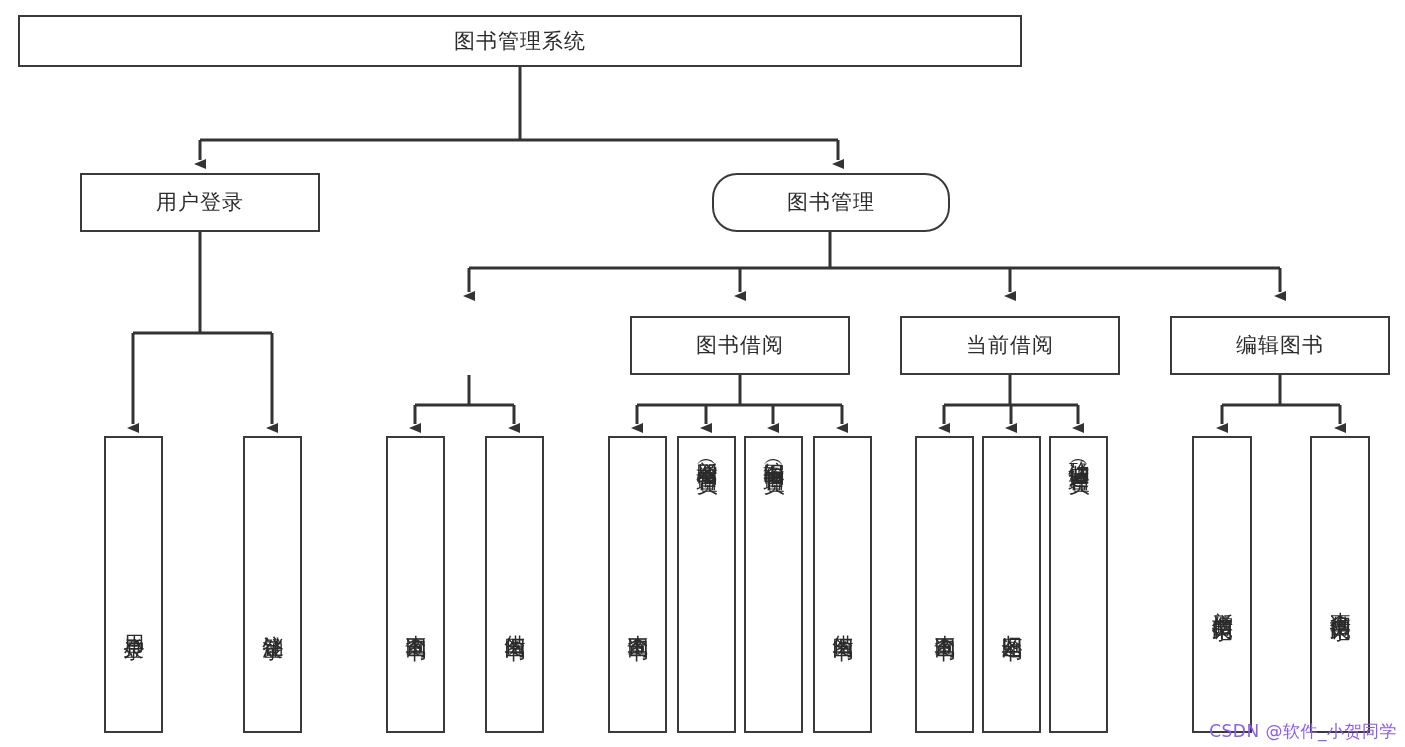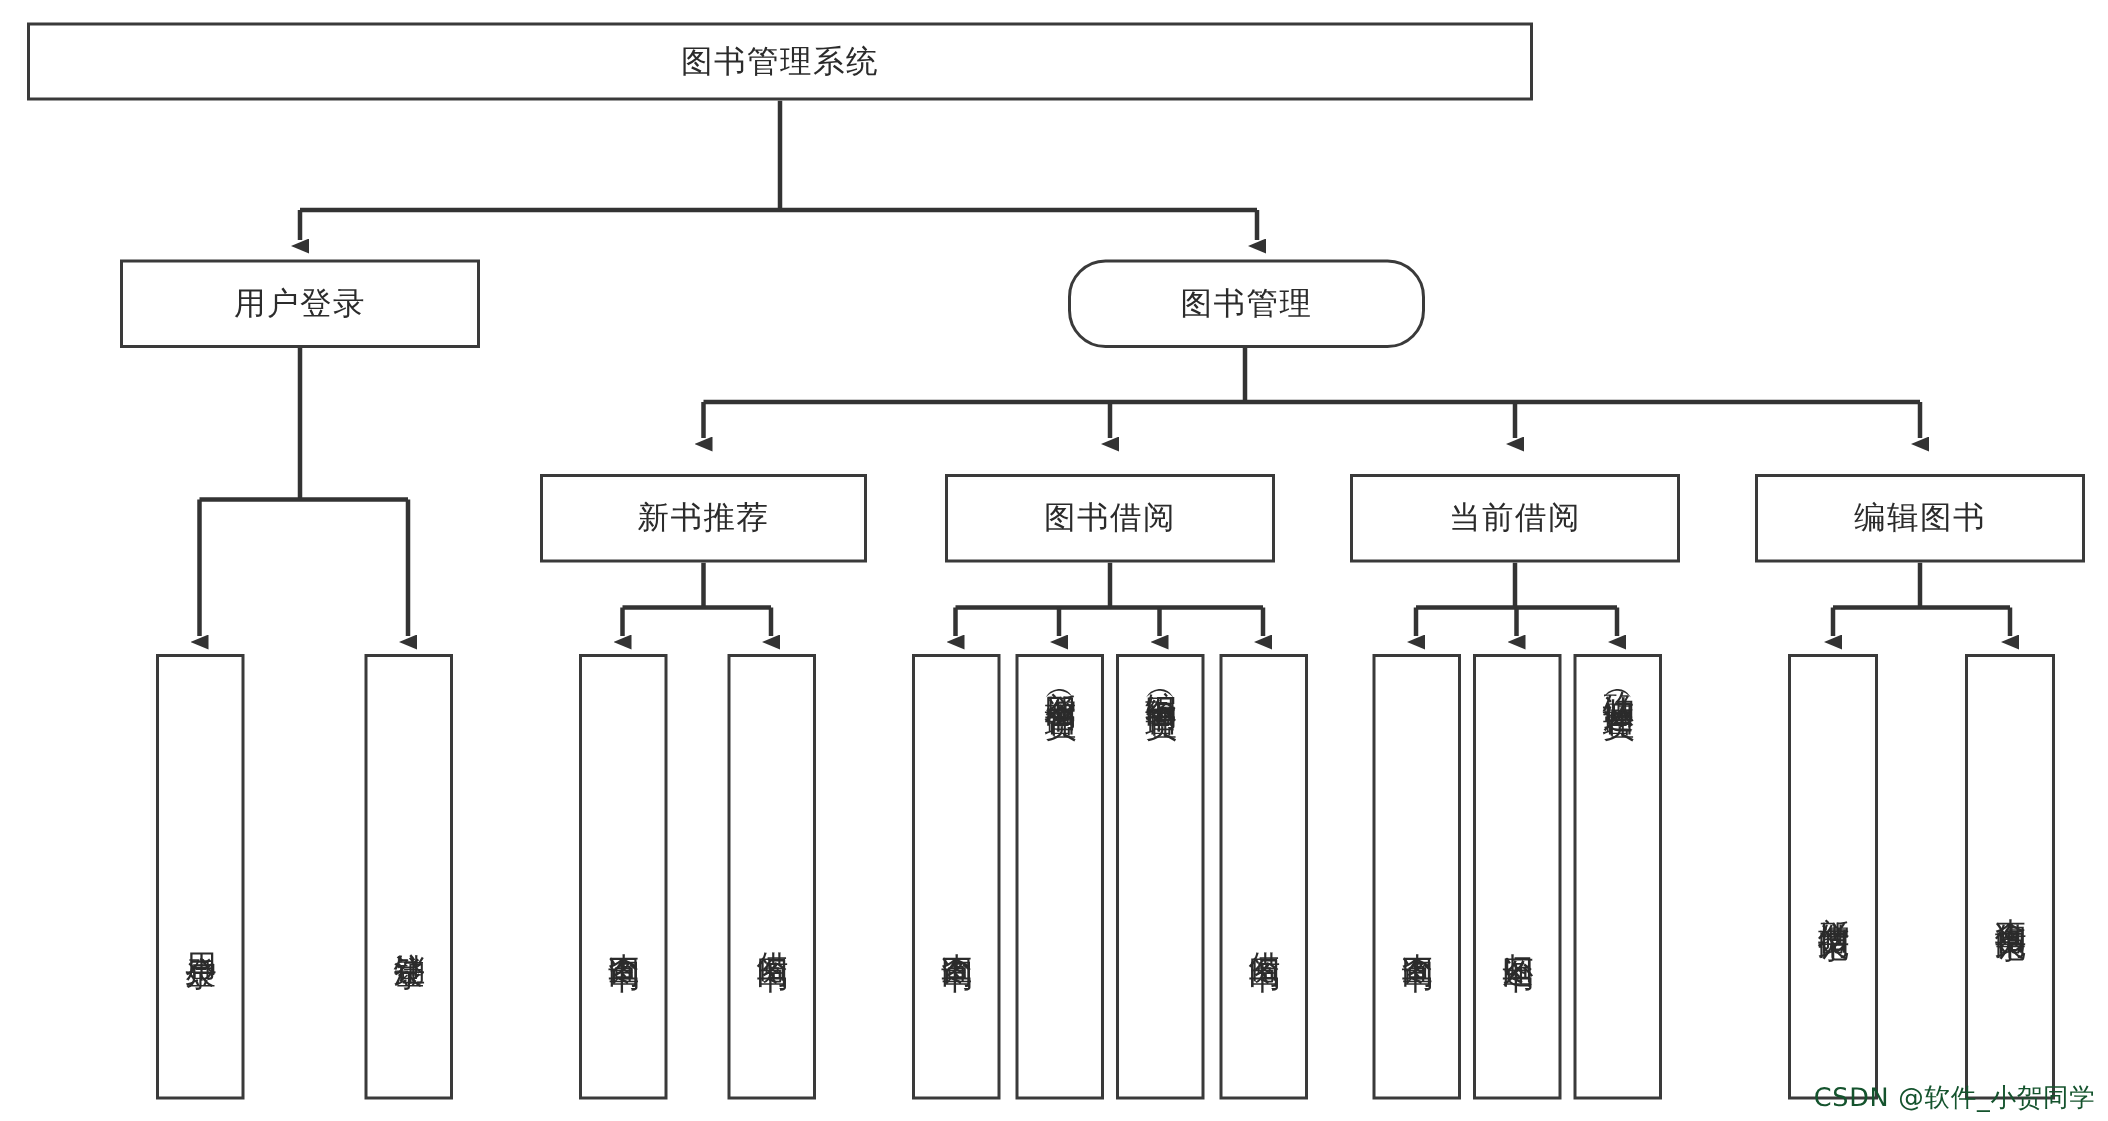--- a/index.html
+++ b/index.html
@@ -65,21 +65,21 @@
     align-items: center;
   }
   .node.v.top {
     align-items: flex-start;
   }
   .watermark {
     position: absolute;
     right: 8px;
     bottom: 4px;
     font-size: 17px;
-    color: #14532d;
+    color: #8b5cf6;
     letter-spacing: 0.5px;
     z-index: 3;
     white-space: nowrap;
   }
 </style>
 </head>
 <body>
 
 <div id="canvas">
 
@@ -137,23 +137,20 @@
     <span class="label">图书管理系统</span>
   </div>
 
   <div class="node h" style="left:80px; top:173px; width:240px; height:59px;">
     <span class="label">用户登录</span>
   </div>
   <div class="node h" style="left:712px; top:173px; width:238px; height:59px;border-radius:25px;">
     <span class="label">图书管理</span>
   </div>
 
-  <div class="node h" style="left:360px; top:316px; width:218px; height:59px;">
-    <span class="label">新书推荐</span>
-  </div>
   <div class="node h" style="left:630px; top:316px; width:220px; height:59px;">
     <span class="label">图书借阅</span>
   </div>
   <div class="node h" style="left:900px; top:316px; width:220px; height:59px;">
     <span class="label">当前借阅</span>
   </div>
   <div class="node h" style="left:1170px; top:316px; width:220px; height:59px;">
     <span class="label">编辑图书</span>
   </div>
 

